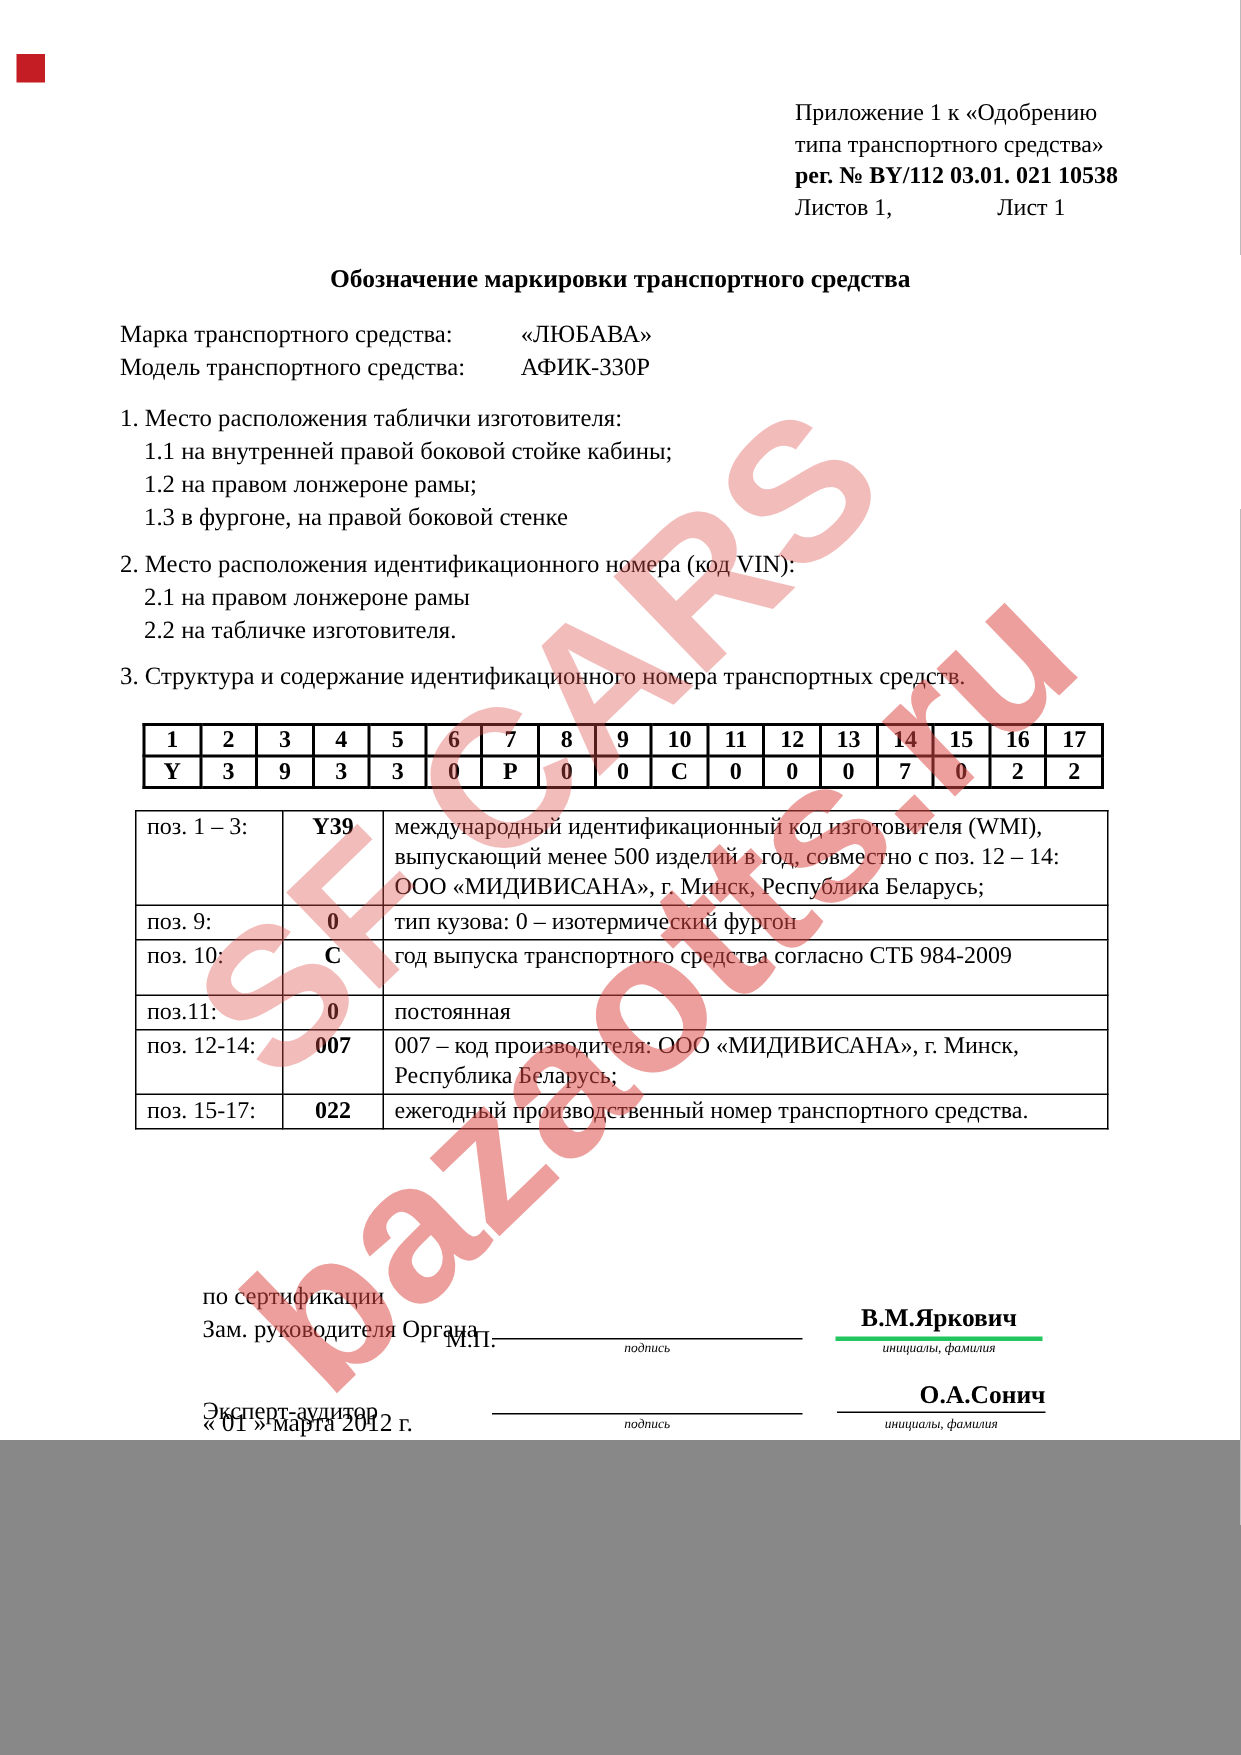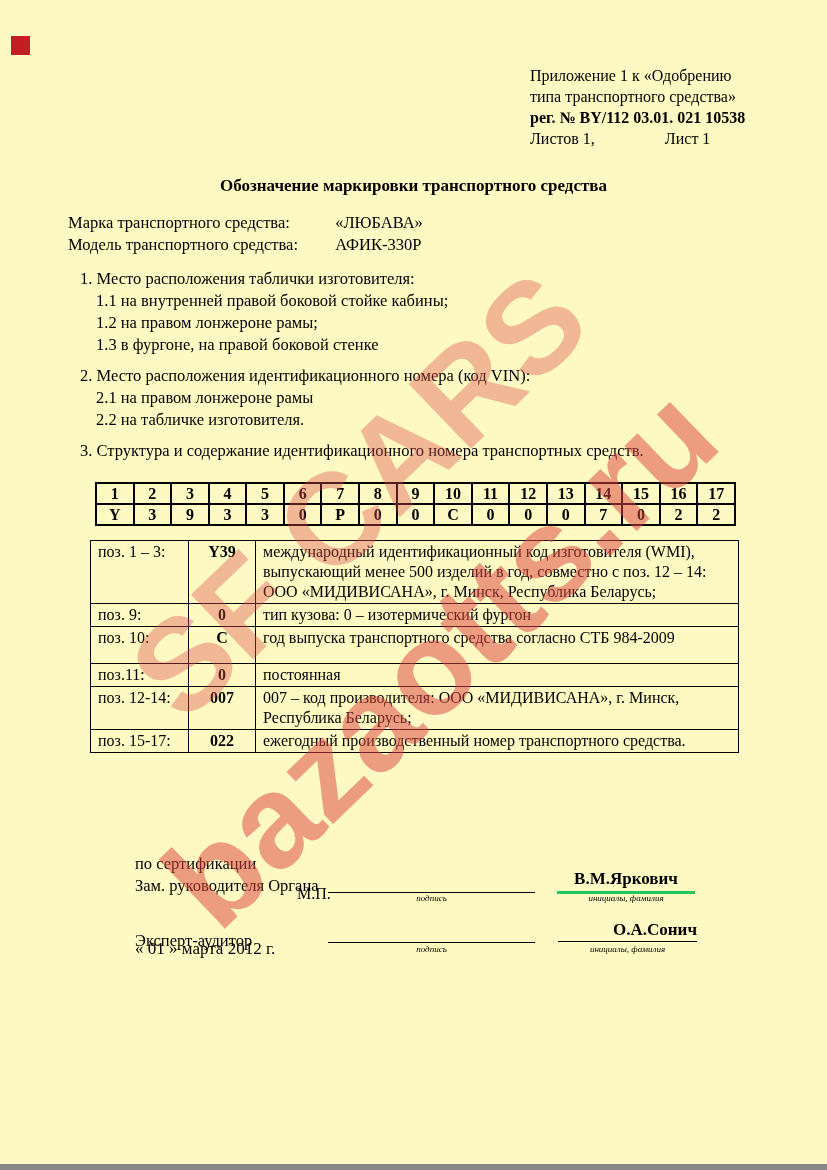--- a/index.html
+++ b/index.html
@@ -1,32 +1,32 @@
 <!DOCTYPE html>
 <html><head>
 <meta charset="utf-8">
 <style>
   html,body { margin:0; padding:0; background:#888; }
   .page {
-    position:relative; width:827px; height:1164px; margin:0 auto;
-    background:#fef9c3; color:#000;
+    position:relative; width:827px; height:960px; margin:0 auto;
+    background:#ffffff; color:#000;
     font-family:"Liberation Serif", serif; font-size:16.5px;
     overflow:hidden;
   }
   .abs { position:absolute; }
 
   .red-marker { left:11px; top:36px; width:19px; height:19px; }
 
   .header-block { left:530px; top:65px; font-size:16px; line-height:21px; width:250px; }
   .header-block .bold { font-weight:bold; }
   .sheet-gap { display:inline-block; width:70px; }
 
   .page-title { left:0; top:176px; width:827px; text-align:center; font-weight:bold; font-size:17px; }
 
-  .brand-block { left:68px; top:212px; line-height:22px; }
+  .brand-block { left:80px; top:212px; line-height:22px; }
   .brand-label { display:inline-block; width:263px; }
 
   .sections { left:80px; top:268px; line-height:22px; width:640px; }
   .section + .section { margin-top:9px; }
   .section-item { padding-left:16px; }
 
   table { border-collapse:collapse; }
   .vin-table { left:95px; top:482px; width:641px; table-layout:fixed; }
   .vin-table td {
     border:2px solid #000; text-align:center; font-weight:bold;

